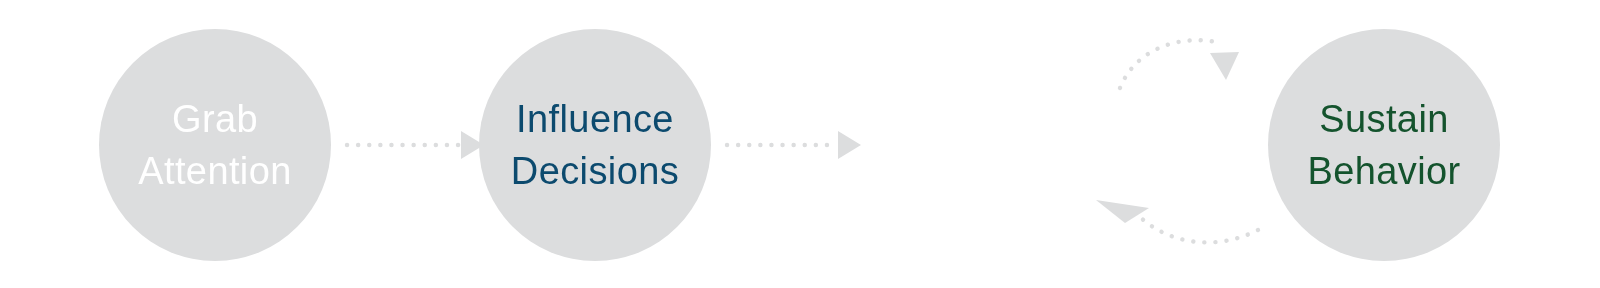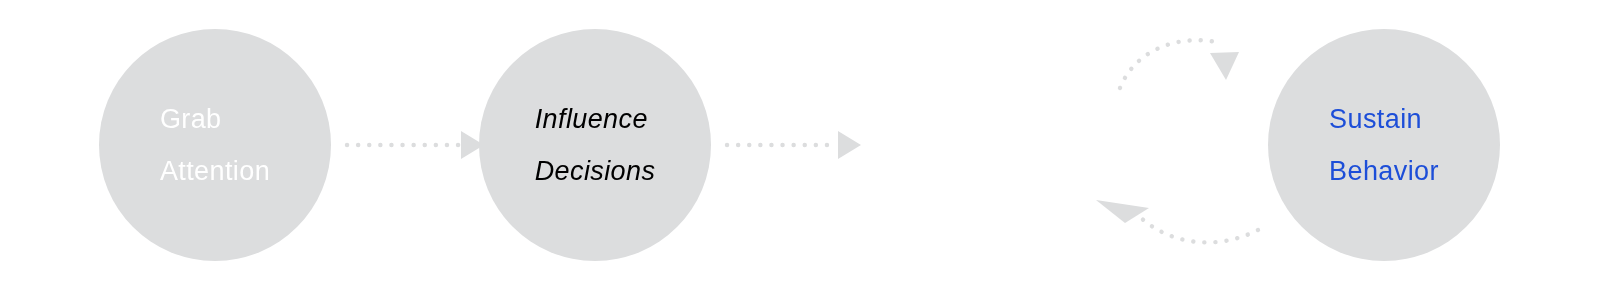--- a/index.html
+++ b/index.html
@@ -31,23 +31,24 @@
     justify-content: center;
     box-sizing: border-box;
   }
   .stage-node.gray   { background: #dcddde; }
   .stage-node.accent { background: #5aa5f0; }
 
   .stage-label {
     color: #ffffff;
     font-family: "Liberation Sans", sans-serif;
     font-weight: 300;
-    font-size: 27px;
+    font-size: 38px;
     line-height: 52px;
     letter-spacing: 0.4px;
+    text-align: center;
     white-space: pre-line;
     user-select: none;
   }
 
   
   #node-0 { left: 99px;  top: 29px; width: 232px; height: 232px; }
   
   #node-1 { left: 479px; top: 29px; width: 232px; height: 232px; }
   
   #node-2 { left: 869px; top: 28px; width: 222px; height: 222px; }
@@ -99,23 +100,23 @@
       <polygon class="arrow-head" points="1149,208 1125,223 1096,200" style="fill: rgb(220, 221, 222);"></polygon>
     </g>
   </svg>
 
   <div class="stage-node gray" id="node-0" style="background: rgb(220, 221, 222);">
     <span class="stage-label" style="color: rgb(255, 255, 255);">Grab
 Attention</span>
   </div>
 
   <div class="stage-node gray" id="node-1" style="background: rgb(220, 221, 222);">
-    <span class="stage-label" style="color: #000000; font-style: italic;">Influence
+    <span class="stage-label" style="color: #0c4a6e;">Influence
 Decisions</span>
   </div>
 
 
   <div class="stage-node gray" id="node-3" style="background: rgb(220, 221, 222);">
-    <span class="stage-label" style="color: #1d4ed8;">Sustain
+    <span class="stage-label" style="color: #14532d;">Sustain
 Behavior</span>
   </div>
 
 </div>
 
 </body></html>

